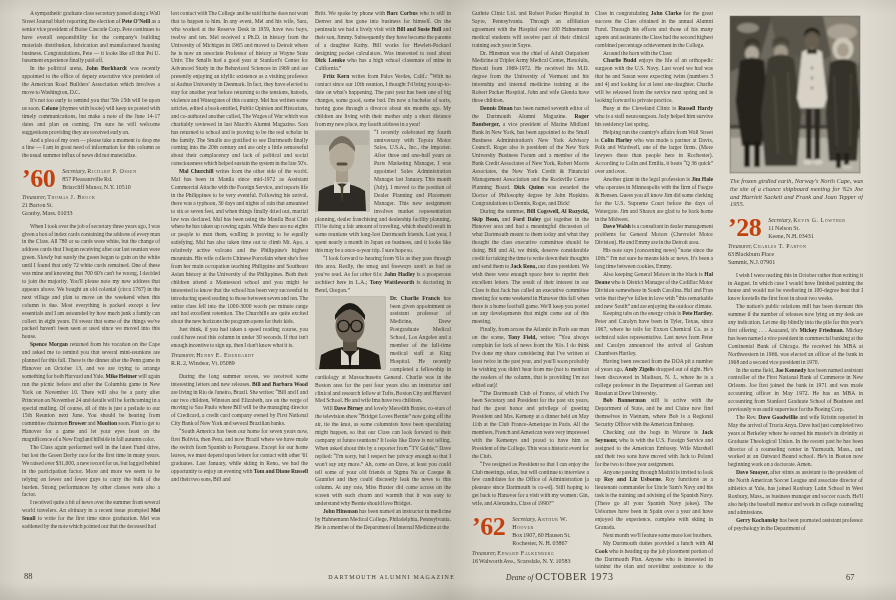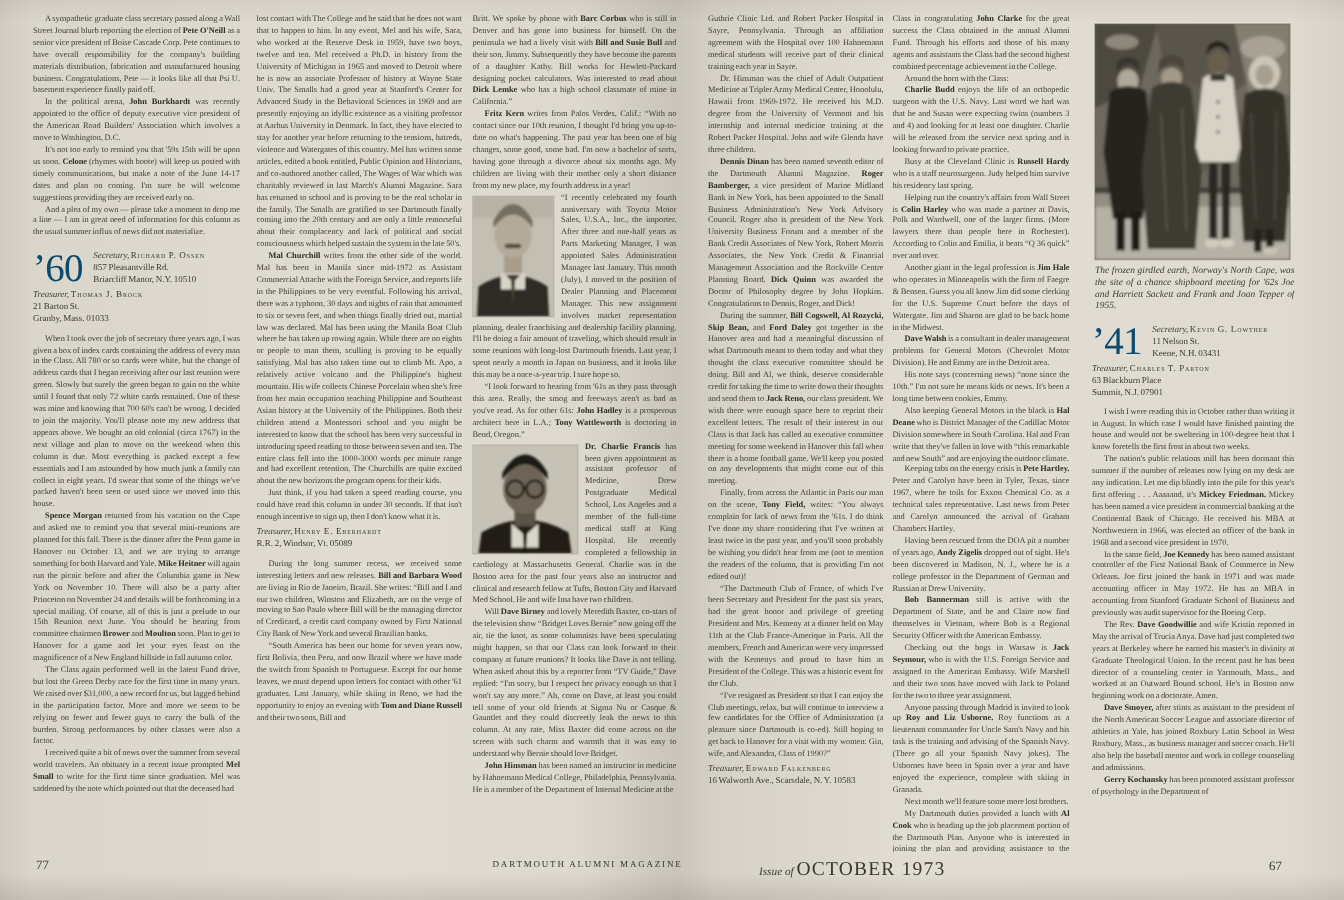--- a/index.html
+++ b/index.html
@@ -23,40 +23,40 @@
   }
   .col{
     position:absolute;top:10px;height:558px;overflow:hidden;
     font-size:5.6px;line-height:7.9px;text-align:justify;
     word-spacing:-0.4px;letter-spacing:0;
   }
   .paras p{text-indent:8px;margin:0}
   .paras.cont p:first-child{text-indent:0}
   b{font-weight:bold;color:#2e2b25}
   .class-head{display:flex;gap:7px;margin:7px 0 1px;text-align:left}
-  .year{font-size:26px;line-height:23px;color:#0c4a6e;letter-spacing:-0.5px;font-weight:400}
+  .year{font-size:26px;line-height:23px;color:#c2410c;letter-spacing:-0.5px;font-weight:700}
   .officers,.treas{font-size:6px;line-height:7.9px;text-align:left}
   .officers{padding-top:1px}
   .treas{margin:2px 0 5px}
   .role{font-style:italic}
   .oname{font-variant:small-caps;letter-spacing:.6px}
   .photo{float:left;background:#c4c0b5;box-shadow:0 0 0 .5px rgba(60,55,45,.35)}
   .ph1{width:54px;height:80px;margin:2px 5px 2px 0}
   .ph2{width:70px;height:72px;margin:2px 5px 1px 0}
   .groupphoto{width:130px;height:157px;margin:6px 0 3px 2px;background:#8a857a;
     box-shadow:0 0 0 .5px rgba(60,55,45,.35)}
   .caption{font-style:italic;font-size:6.3px;line-height:7.8px;text-align:justify;
     margin:4px 0 8px 2px;color:#3d3931}
   .folio{position:absolute;color:#3b372f}
   #pn-left{left:24px;top:571px;font-size:8.5px}
   #folio-left{left:300px;top:574px;width:155px;text-align:right;font-size:6px;
     letter-spacing:1.2px;text-transform:uppercase}
   #folio-right{left:506px;top:571px;font-size:7.5px}
   #folio-right .it{font-style:italic}
-  #folio-right .caps{text-transform:uppercase;letter-spacing:.8px;font-size:13px}
+  #folio-right .caps{text-transform:uppercase;letter-spacing:.8px;font-size:10px}
   #pn-right{left:846px;top:572px;font-size:8.5px}
   #lc1{left:22px;width:138px}
   #lc2{left:171px;width:137px}
   #lc3{left:315px;width:136px}
   #rc1{left:472px;width:117px}
   #rc2{left:595px;width:118px}
   #rc3{left:728px;width:135px}
   svg{display:block}
 </style>
 </head>
@@ -168,20 +168,28 @@
 <div class="col" id="rc1">
   <div class="paras cont">
       <p><span>Guthrie Clinic Ltd. and Robert Packer Hospital in Sayre, Pennsylvania. Through an affiliation agreement with the Hospital over 100 Hahnemann medical students will receive part of their clinical training each year in Sayre.</span></p>
       <p><span>Dr. Hinsman was the chief of Adult Outpatient Medicine at Tripler Army Medical Center, Honolulu, Hawaii from 1969-1972. He received his M.D. degree from the University of Vermont and his internship and internal medicine training at the Robert Packer Hospital. John and wife Glenda have three children.</span></p>
       <p><span></span><b>Dennis Dinan</b><span> has been named seventh editor of the Dartmouth Alumni Magazine. </span><b>Roger Bamberger,</b><span> a vice president of Marine Midland Bank in New York, has been appointed to the Small Business Administration's New York Advisory Council. Roger also is president of the New York University Business Forum and a member of the Bank Credit Associates of New York, Robert Morris Associates, the New York Credit &amp; Financial Management Association and the Rockville Centre Planning Board. </span><b>Dick Quinn</b><span> was awarded the Doctor of Philosophy degree by John Hopkins. Congratulations to Dennis, Roger, and Dick!</span></p>
       <p><span>During the summer, </span><b>Bill Cogswell, Al Rozycki, Skip Bean,</b><span> and </span><b>Ford Daley</b><span> got together in the Hanover area and had a meaningful discussion of what Dartmouth meant to them today and what they thought the class executive committee should be doing. Bill and Al, we think, deserve considerable credit for taking the time to write down their thoughts and send them to </span><b>Jack Reno,</b><span> our class president. We wish there were enough space here to reprint their excellent letters. The result of their interest in our Class is that Jack has called an executive committee meeting for some weekend in Hanover this fall when there is a home football game. We'll keep you posted on any developments that might come out of this meeting.</span></p>
       <p><span>Finally, from across the Atlantic in Paris our man on the scene, </span><b>Tony Field,</b><span> writes: “You always complain for lack of news from the '61s. I do think I've done my share considering that I've written at least twice in the past year, and you'll soon probably be wishing you didn't hear from me (not to mention the readers of the column, that is providing I'm not edited out)!</span></p>
       <p><span>“The Dartmouth Club of France, of which I've been Secretary and President for the past six years, had the great honor and privilege of greeting President and Mrs. Kemeny at a dinner held on May 11th at the Club France-Amerique in Paris. All the members, French and American were very impressed with the Kemenys and proud to have him as President of the College. This was a historic event for the Club.</span></p>
       <p><span>“I've resigned as President so that I can enjoy the Club meetings, relax, but will continue to interview a few candidates for the Office of Administration (a pleasure since Dartmouth is co-ed). Still hoping to get back to Hanover for a visit with my women: Gin, wife, and Alexandra, Class of 1990?”</span></p>
     </div>
+  <div class="class-head">
+    <div class="year">’62</div>
+    <div class="officers">
+      <div><span class="role">Secretary,</span> <span class="oname">Arthur W. Hoover</span></div>
+      <div>Box 1907, 60 Hausen St.</div>
+      <div>Rochester, N. H. 03867</div>
+    </div>
+  </div>
   <div class="treas">
     <div><span class="role">Treasurer,</span> <span class="oname">Edward Falkenberg</span></div>
     <div>16 Walworth Ave., Scarsdale, N. Y. 10583</div>
   </div>
 
 </div>
 
 <div class="col" id="rc2">
   <div class="paras cont">
       <p><span>Class in congratulating </span><b>John Clarke</b><span> for the great success the Class obtained in the annual Alumni Fund. Through his efforts and those of his many agents and assistants the Class had the second highest combined percentage achievement in the College.</span></p>
@@ -247,21 +255,21 @@
         <path d="M100 47 q13 -8 26 0 l4 50 -3 48 h-28 l-3 -48 z" fill="#34302a"></path>
         <path d="M104 60 l3 70 M121 58 l-1 72" stroke="#4b463d" stroke-width="1.4" fill="none"></path>
         <rect x="106" y="137" width="5" height="15" fill="#23201b"></rect>
         <rect x="114" y="137" width="5" height="15" fill="#23201b"></rect>
         <ellipse cx="117" cy="151" rx="5" ry="2.5" fill="#c8c3b6"></ellipse>
       </g>
     </svg>
   </div>
   <div class="caption">The frozen girdled earth, Norway's North Cape, was the site of a chance shipboard meeting for '62s Joe and Harriett Sackett and Frank and Joan Tepper of 1955.</div>
   <div class="class-head">
-    <div class="year">’41</div>
+    <div class="year">’28</div>
     <div class="officers">
       <div><span class="role">Secretary,</span> <span class="oname">Kevin G. Lowther</span></div>
       <div>11 Nelson St.</div>
       <div>Keene, N.H. 03431</div>
     </div>
   </div>
   <div class="treas">
     <div><span class="role">Treasurer,</span> <span class="oname">Charles T. Parton</span></div>
     <div>63 Blackburn Place</div>
     <div>Summit, N.J. 07901</div>
@@ -269,16 +277,16 @@
   <div class="paras">
       <p><span>I wish I were reading this in October rather than writing it in August. In which case I would have finished painting the house and would not be sweltering in 100-degree heat that I know foretells the first frost in about two weeks.</span></p>
       <p><span>The nation's public relations mill has been dormant this summer if the number of releases now lying on my desk are any indication. Let me dip blindly into the pile for this year's first offering . . . Aaaaand, it's </span><b>Mickey Friedman.</b><span> Mickey has been named a vice president in commercial banking at the Continental Bank of Chicago. He received his MBA at Northwestern in 1966, was elected an officer of the bank in 1968 and a second vice president in 1970.</span></p>
       <p><span>In the same field, </span><b>Joe Kennedy</b><span> has been named assistant controller of the First National Bank of Commerce in New Orleans. Joe first joined the bank in 1971 and was made accounting officer in May 1972. He has an MBA in accounting from Stanford Graduate School of Business and previously was audit supervisor for the Boeing Corp.</span></p>
       <p><span>The Rev. </span><b>Dave Goodwillie</b><span> and wife Kristin reported in May the arrival of Trucia Anya. Dave had just completed two years at Berkeley where he earned his master's in divinity at Graduate Theological Union. In the recent past he has been director of a counseling center in Yarmouth, Mass., and worked at an Outward Bound school. He's in Boston now beginning work on a doctorate. Amen.</span></p>
       <p><span></span><b>Dave Smoyer,</b><span> after stints as assistant to the president of the North American Soccer League and associate director of athletics at Yale, has joined Roxbury Latin School in West Roxbury, Mass., as business manager and soccer coach. He'll also help the baseball mentor and work in college counseling and admissions.</span></p>
       <p><span></span><b>Gerry Kochansky</b><span> has been promoted assistant professor of psychology in the Department of</span></p>
     </div>
 </div>
 
-<div class="folio" id="pn-left">77</div>
+<div class="folio" id="pn-left">88</div>
 <div class="folio" id="folio-left">Dartmouth Alumni Magazine</div>
-<div class="folio" id="folio-right"><span class="it">Issue of </span><span class="caps">October 1973</span></div>
+<div class="folio" id="folio-right"><span class="it">Deane of </span><span class="caps">October 1973</span></div>
 <div class="folio" id="pn-right">67</div>
 
 </body></html>

